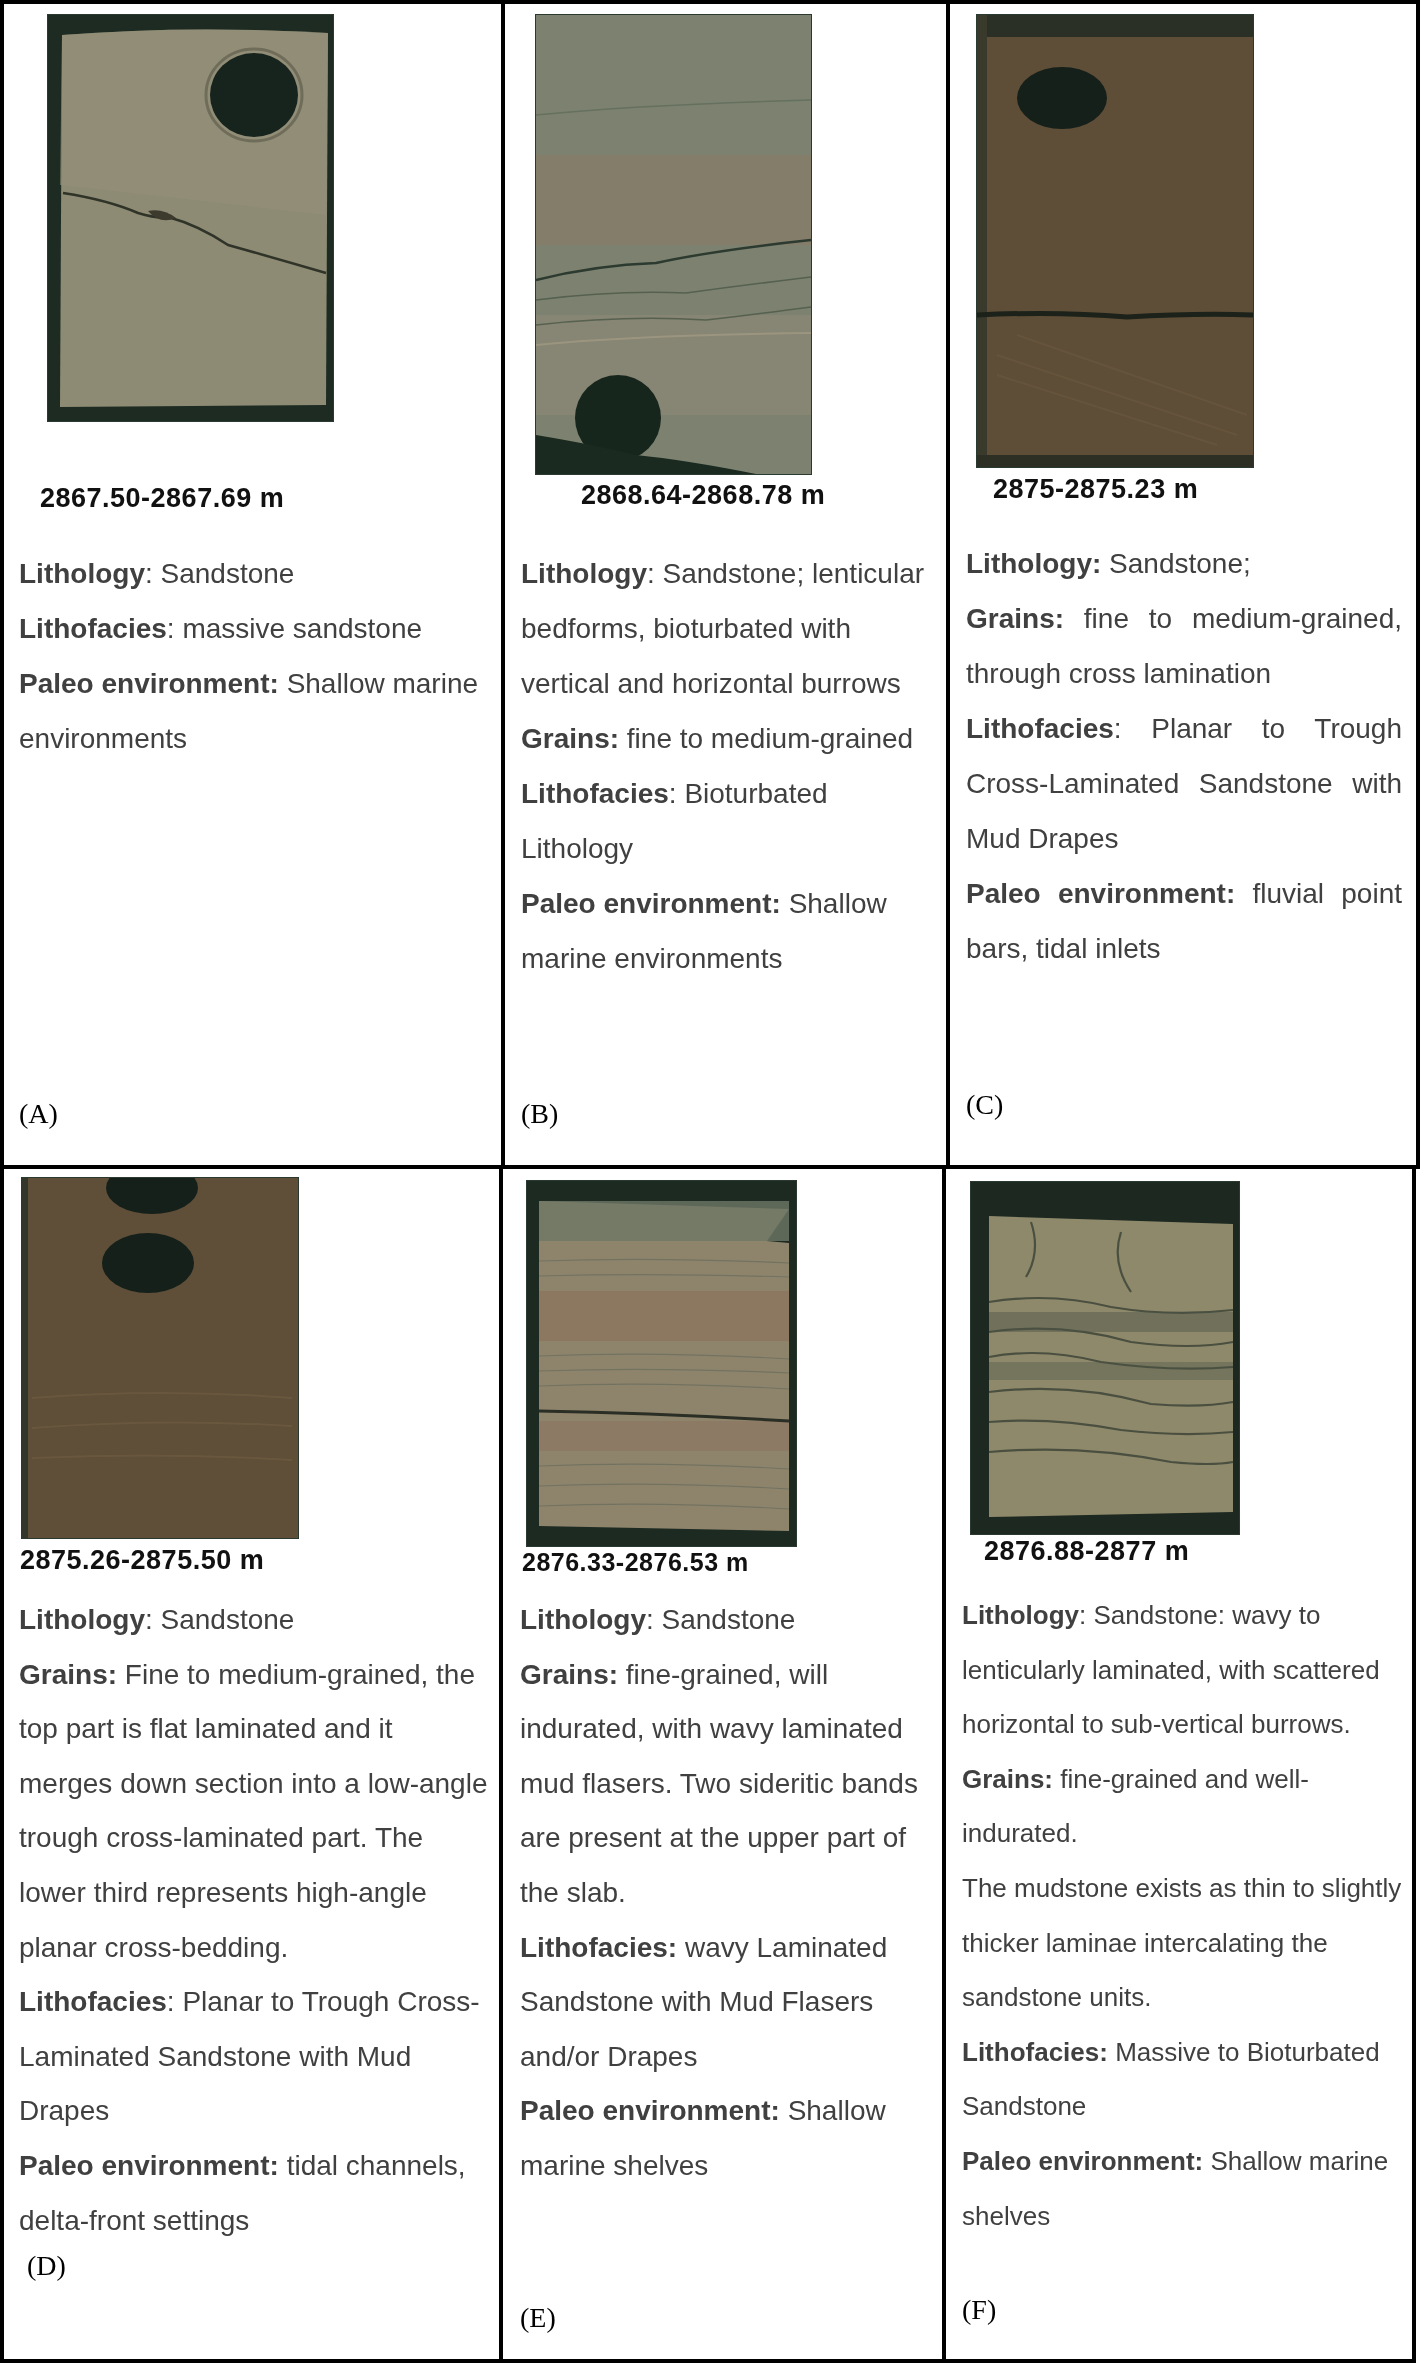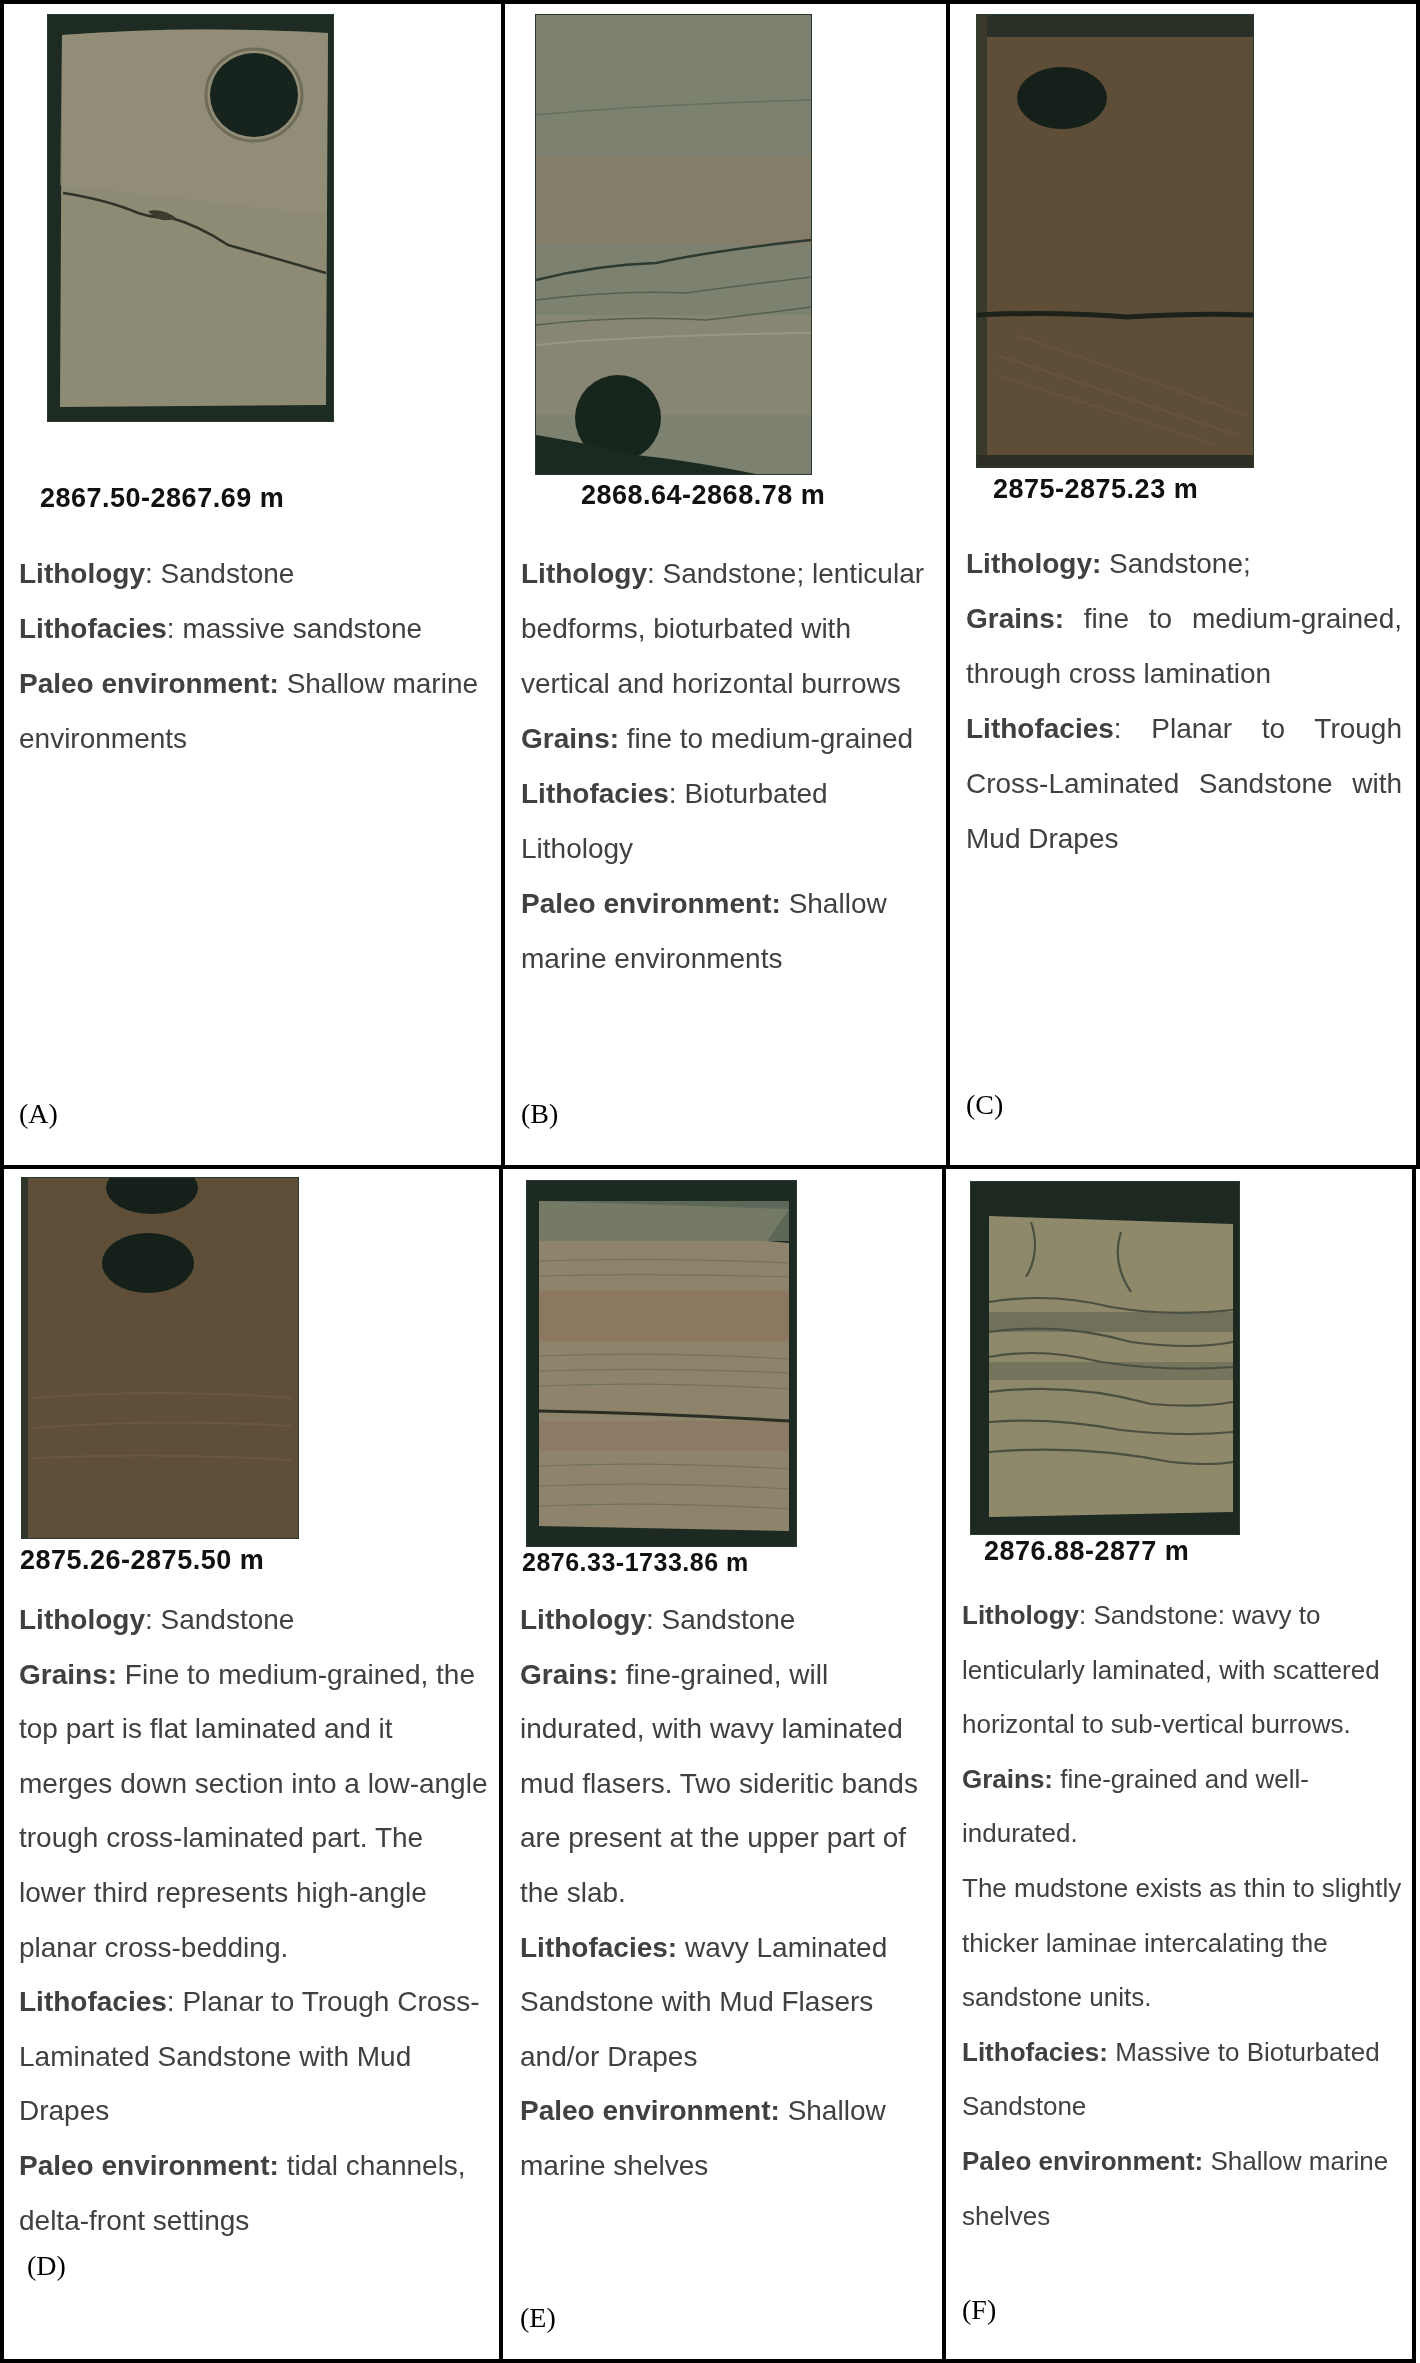--- a/index.html
+++ b/index.html
@@ -91,20 +91,21 @@
       <ellipse cx="85" cy="83" rx="45" ry="31" fill="#15201a"></ellipse>
       <path d="M0 300 Q80 296 150 302 Q220 298 276 300" stroke="#1c2219" stroke-width="5" fill="none"></path>
       <path d="M20 340 L260 420 M20 360 L240 430 M40 320 L270 400" stroke="#6b5840" stroke-width="2" opacity="0.6"></path>
     </svg>
   </div>
   <div class="depth" style="left:993px;top:474px;">2875-2875.23 m</div>
   <div class="desc justify" style="left:966px;top:536px;width:436px;line-height:55px;">
     <p><b>Lithology:</b><span> </span><span>Sandstone;</span></p>
     <p><b>Grains:</b><span> </span><span>fine to medium-grained, through cross lamination</span></p>
     <p><b>Lithofacies</b><span>: </span><span>Planar to Trough Cross-Laminated Sandstone with Mud Drapes</span></p>
+    <p><b>Paleo environment:</b><span> </span><span>fluvial point bars, tidal inlets</span></p>
   </div>
   <div class="panel-label" style="left:966px;top:1089px;">(C)</div>
 
   <div class="cell" style="left:0;top:1165px;width:503px;height:1198px;"></div>
   <div class="photo" style="left:21px;top:1177px;width:276px;height:360px;background:#5d4c36;">
     <svg viewBox="0 0 276 360" preserveAspectRatio="none">
       <rect x="0" y="0" width="276" height="360" fill="#5f4e38"></rect>
       <rect x="0" y="0" width="6" height="360" fill="#33362a"></rect>
       <ellipse cx="130" cy="10" rx="46" ry="26" fill="#15201a"></ellipse>
       <ellipse cx="126" cy="85" rx="46" ry="30" fill="#15201a"></ellipse>
@@ -133,21 +134,21 @@
           <path d="M12 95 Q130 92 262 96"></path>
         <path d="M12 175 Q130 170 262 178"></path>
           <path d="M12 190 Q130 186 262 192"></path>
         <path d="M12 205 Q130 200 262 208"></path>
           <path d="M12 285 Q130 280 262 288"></path>
         <path d="M12 305 Q130 300 262 308"></path>
           <path d="M12 325 Q130 320 262 328"></path>
       </g>
     </svg>
   </div>
-  <div class="depth" style="left:522px;top:1548px;font-size:25px;">2876.33-1733.86 m</div>
+  <div class="depth" style="left:522px;top:1548px;font-size:25px;">2876.33-2876.53 m</div>
   <div class="desc" style="left:520px;top:1593px;width:415px;line-height:54.6px;">
     <p><b>Lithology</b><span>: </span><span>Sandstone</span></p>
     <p><b>Grains:</b><span> </span><span>fine-grained, will indurated, with wavy laminated mud flasers. Two sideritic bands are present at the upper part of the slab.</span></p>
     <p><b>Lithofacies:</b><span> </span><span>wavy Laminated Sandstone with Mud Flasers and/or Drapes</span></p>
     <p><b>Paleo environment:</b><span> </span><span>Shallow marine shelves</span></p>
   </div>
   <div class="panel-label" style="left:520px;top:2302px;">(E)</div>
 
   <div class="cell" style="left:942px;top:1165px;width:474px;height:1198px;"></div>
   <div class="photo" style="left:970px;top:1181px;width:268px;height:352px;background:#1c2820;">

